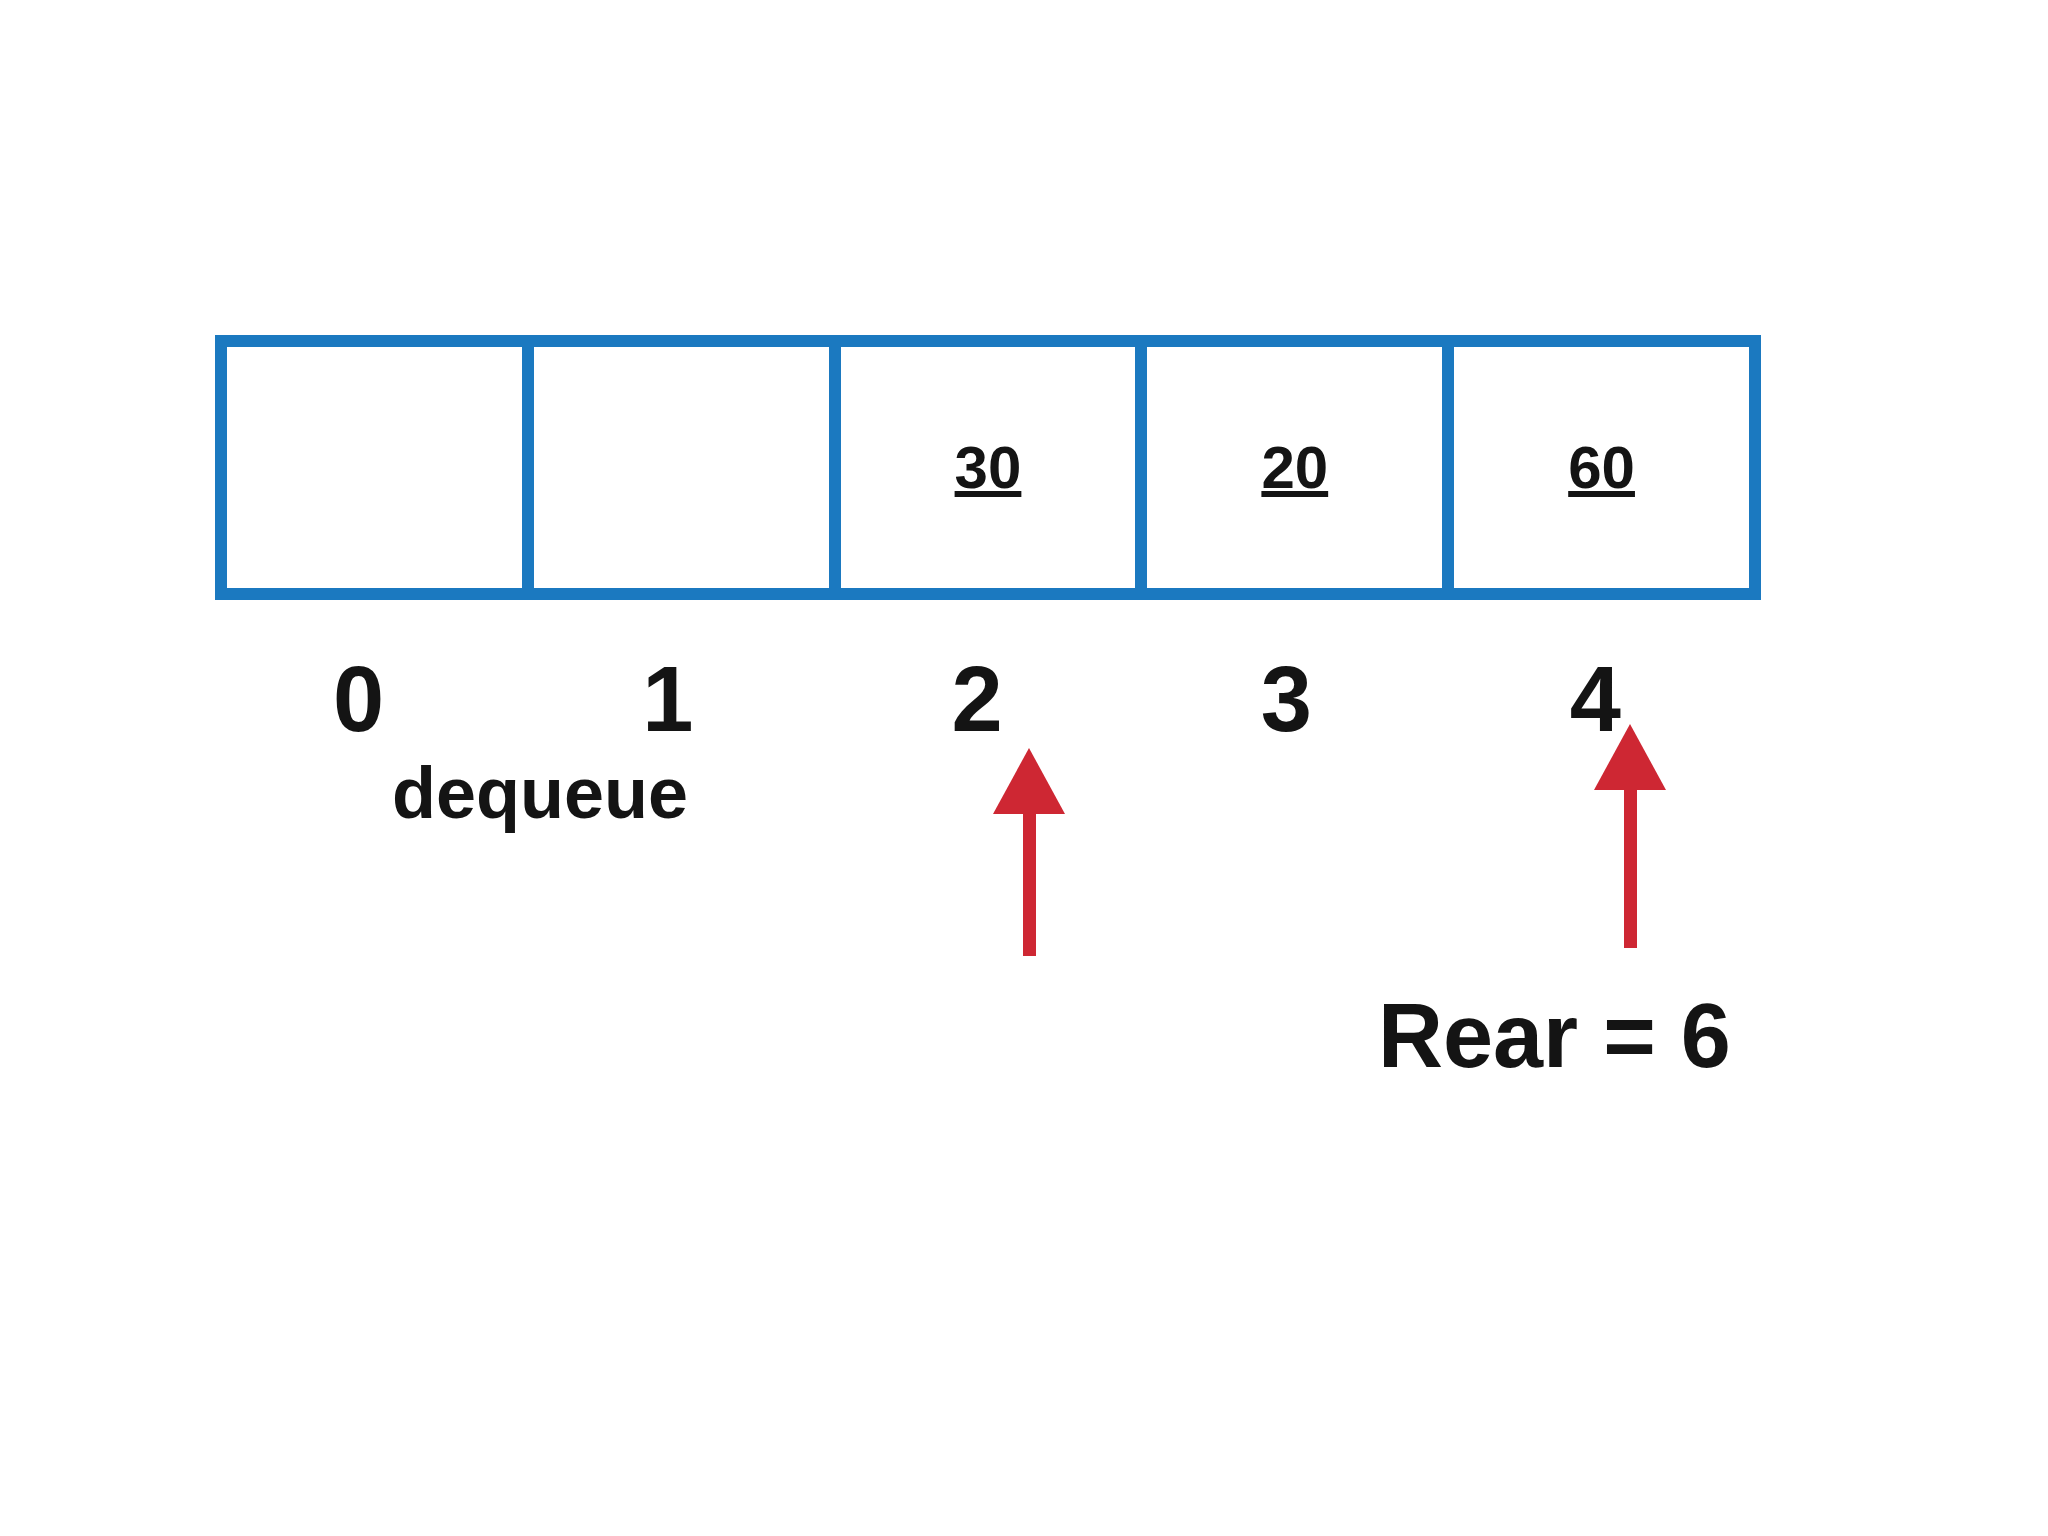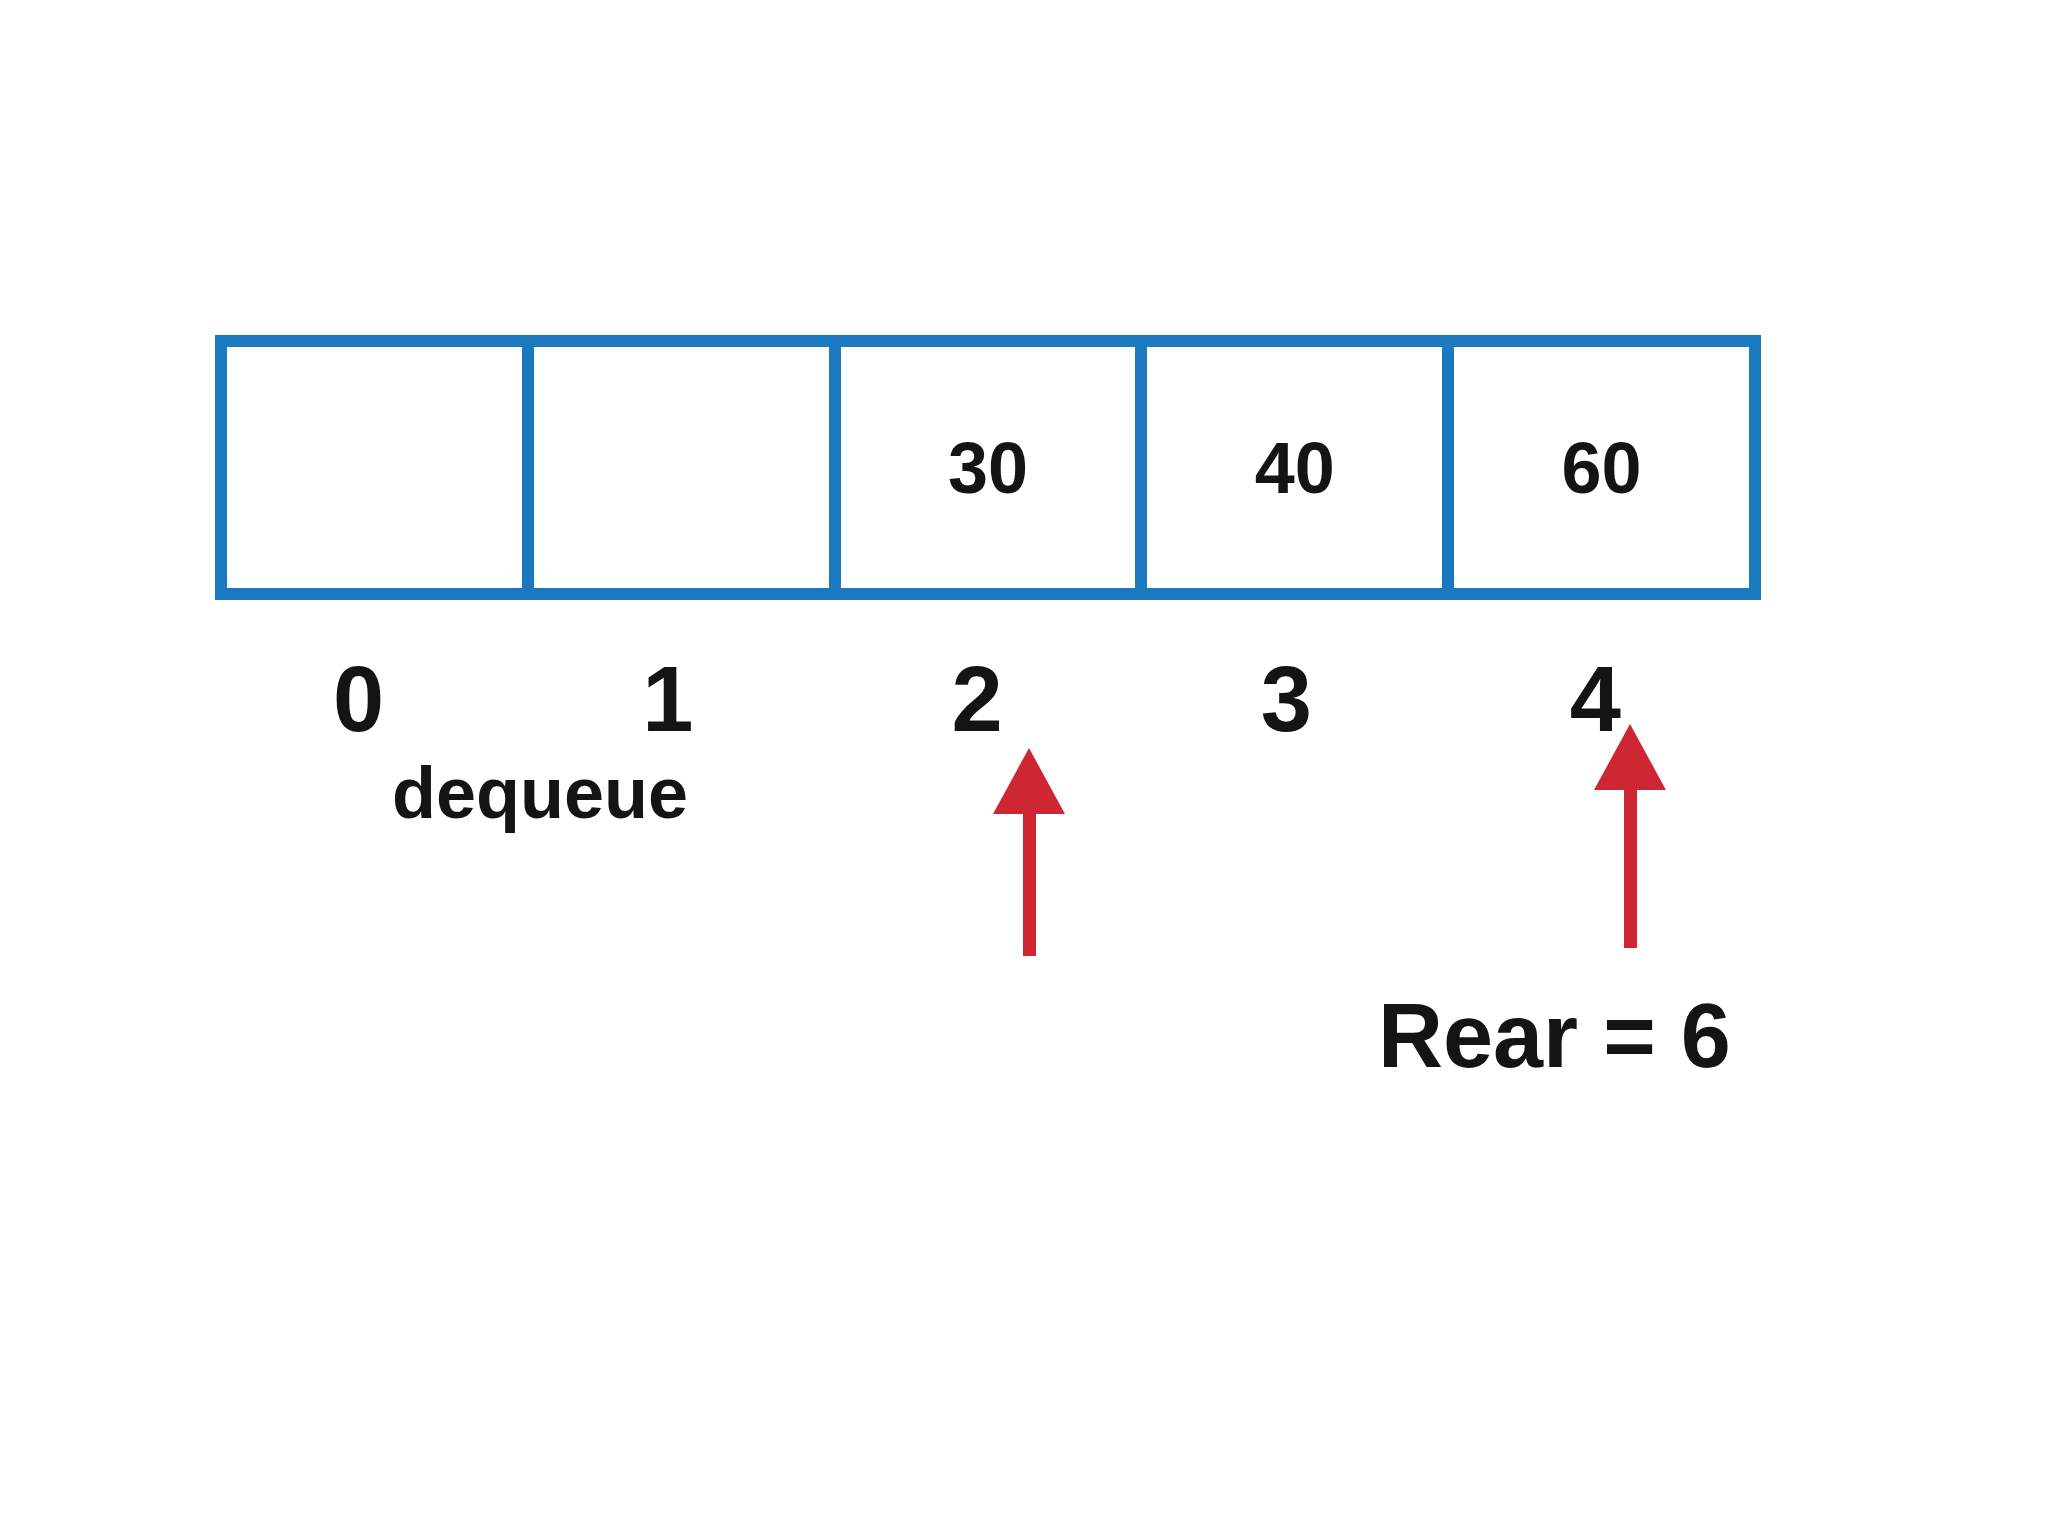--- a/index.html
+++ b/index.html
@@ -29,22 +29,23 @@
   .queue-cell {
     flex: 1 1 0;
     box-sizing: border-box;
     border-right: 12px solid var(--cell-border, #1b79c0);
     display: flex;
     align-items: center;
     justify-content: center;
   }
   .queue-cell:last-child { border-right: none; }
   .cell-value {
-    font-size: 72px;
+    font-size: 60px;
     line-height: 1;
+    text-decoration: underline;
   }
 
   
   .index-row {
     position: absolute;
     left: 215px;
     top: 653px;
     width: 1546px;
     display: flex;
     transform: translateX(-11px);
@@ -110,21 +111,21 @@
     <div class="queue-cell">
       <span class="cell-value"></span>
     </div>
     <div class="queue-cell">
       <span class="cell-value"></span>
     </div>
     <div class="queue-cell">
       <span class="cell-value">30</span>
     </div>
     <div class="queue-cell">
-      <span class="cell-value">40</span>
+      <span class="cell-value">20</span>
     </div>
     <div class="queue-cell">
       <span class="cell-value">60</span>
     </div>
   </div>
 
   <div class="index-row">
     <div class="index-label">0</div>
     <div class="index-label">1</div>
     <div class="index-label">2</div>

